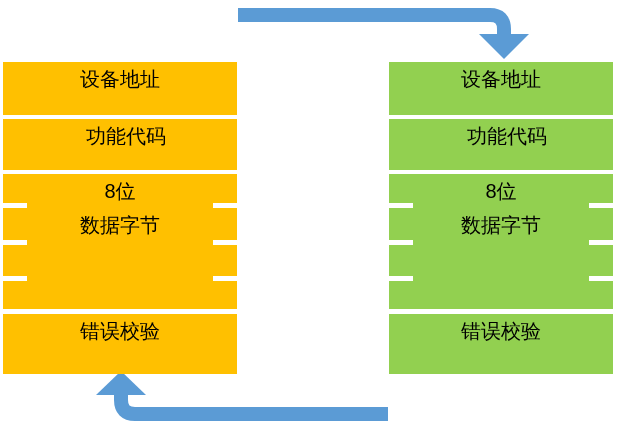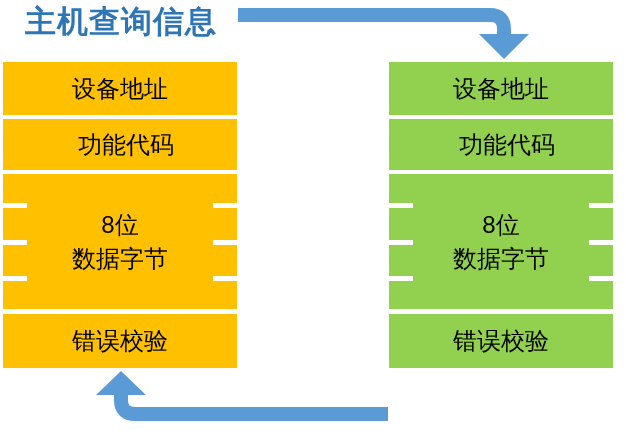--- a/index.html
+++ b/index.html
@@ -42,54 +42,53 @@
   .arrow-head { fill: var(--arrow, #5B9BD5); }
 
   
   .msg-table { position: absolute; top: 62px; }
   #host-table  { left: 3px;   width: 234px; }
   #slave-table { left: 389px; width: 224px; }
 
   .cell {
     display: flex;
     align-items: center;
-    justify-content: center;
+    justify-content: flex-start;
     flex-direction: column;
-    font-size: 24px;
+    font-size: 20px;
     color: var(--cell-text, #000000);
     line-height: 34px;
     text-align: center;
   }
   #host-table  .cell { background: var(--host-table-fill, #FFC000); }
   #slave-table .cell { background: var(--slave-table-fill, #92D050); }
 
   .cell.r1 { height: 53px;  margin-bottom: 4px; }
   .cell.r2 { height: 51px;  margin-bottom: 4px; padding-left: 12px; }
   .cell.r3 { height: 135px; margin-bottom: 5px; position: relative; }
-  .cell.r4 { height: 54px; }
+  .cell.r4 { height: 60px; }
 
   
   .tick {
     position: absolute;
     width: 24px;
     height: 5px;
     background: #ffffff;
   }
   .tick.l { left: 0; }
   .tick.r { right: 0; }
   .tick.t1 { top: 29px; }
   .tick.t2 { top: 66px; }
   .tick.t3 { top: 102px; }
 </style>
 </head>
 <body>
 
 <div class="canvas">
 
-  <div id="caption-host" class="caption">主机查询信息</div>
 
   <svg class="arrows" viewBox="0 0 626 435">
     <g>
       <path class="arrow-shaft" d="M238 15 L490 15 Q504 15 504 29 L504 35"></path>
       <polygon class="arrow-head" points="479,34 529,34 504,59"></polygon>
     </g>
     <g>
       <path class="arrow-shaft" d="M388 414 L135 414 Q121 414 121 400 L121 394"></path>
       <polygon class="arrow-head" points="96,395 146,395 121,371"></polygon>
     </g>

